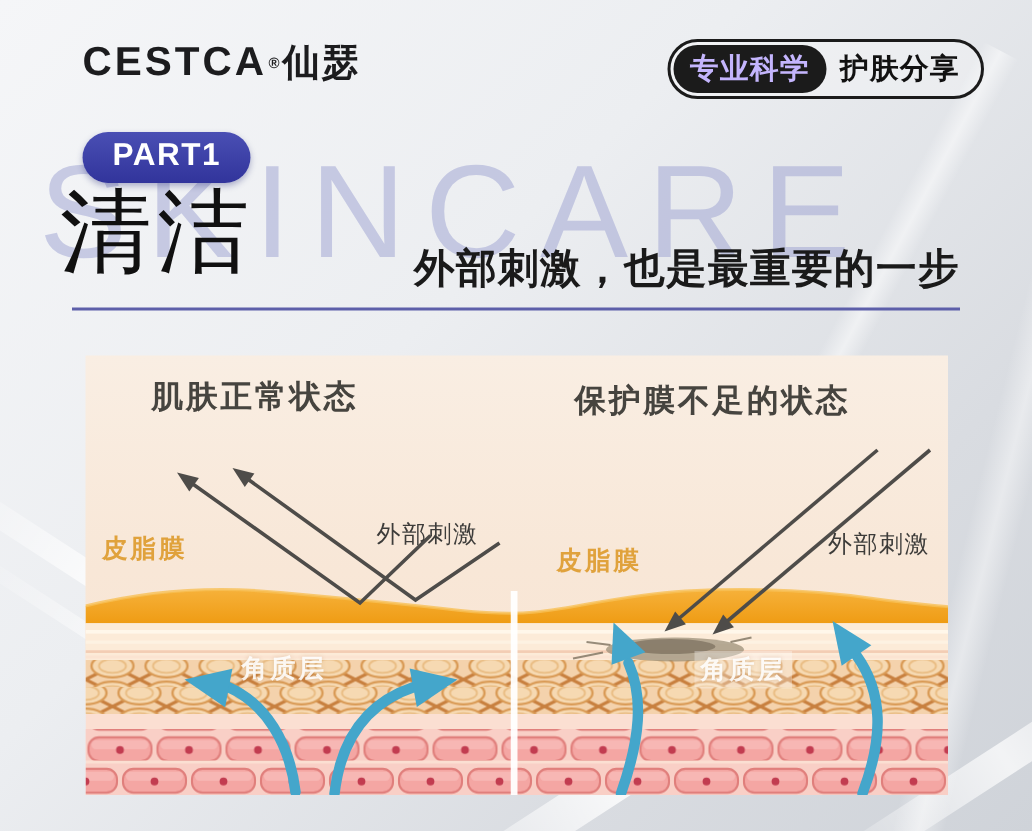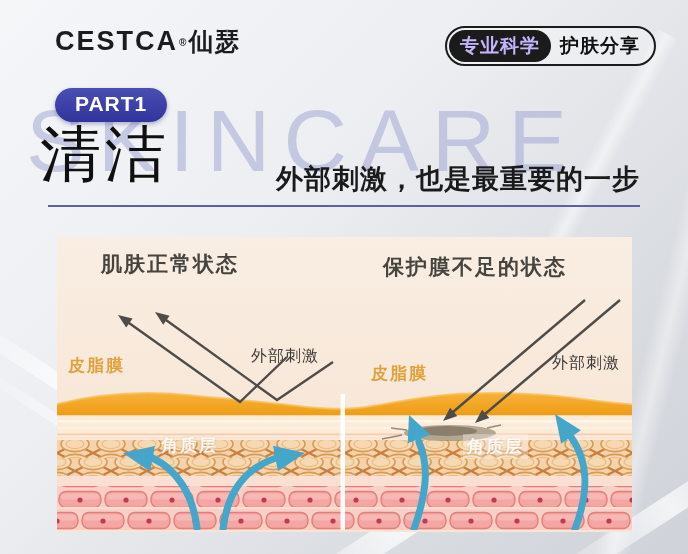--- a/index.html
+++ b/index.html
@@ -29,21 +29,21 @@
   
   .watermark{position:absolute;left:26px;top:90px;font-size:88px;font-weight:400;letter-spacing:13px;color:#9da2d2;opacity:.5;white-space:nowrap;z-index:1;}
   .part-badge{position:absolute;left:55px;top:88px;background:linear-gradient(#4a4fb4,#31349b);color:#fff;
     border-radius:18px;padding:4px 20px 6px 20px;font-size:21px;font-weight:800;letter-spacing:1px;z-index:4;
     box-shadow:0 2px 4px rgba(40,45,120,.35);}
   .hero-title{position:absolute;left:40px;top:114px;font-size:61px;font-weight:400;color:#101010;letter-spacing:4px;z-index:4;}
   .hero-subtitle{position:absolute;right:48px;top:161px;font-size:27px;font-weight:700;color:#1a1a1a;letter-spacing:1px;z-index:4;}
   .hero-divider{position:absolute;left:48px;top:205px;width:592px;height:2px;background:#5d5fa9;z-index:4;}
 
   
-  .diagram{position:absolute;left:57px;top:237px;width:575px;height:295px;z-index:3;
+  .diagram{position:absolute;left:57px;top:237px;width:575px;height:238px;z-index:3;
     background:linear-gradient(#f9eee3,#f8e7d7 60%,#f9e5d4);}
   .diagram svg{position:absolute;left:0;top:0;}
   .dlabel{position:absolute;white-space:nowrap;}
   .panel-title{font-size:21px;font-weight:800;color:#46443f;letter-spacing:2px;}
   .lt-left{left:44px;top:13px;}
   .lt-right{left:326px;top:16px;}
   .sebum-label{font-size:17px;font-weight:700;color:#e0a23c;letter-spacing:2px;}
   .sb-left{left:11px;top:117px;}
   .sb-right{left:314px;top:125px;}
   .stimuli-label{font-size:16px;font-weight:400;color:#3d3c3a;letter-spacing:1px;}

